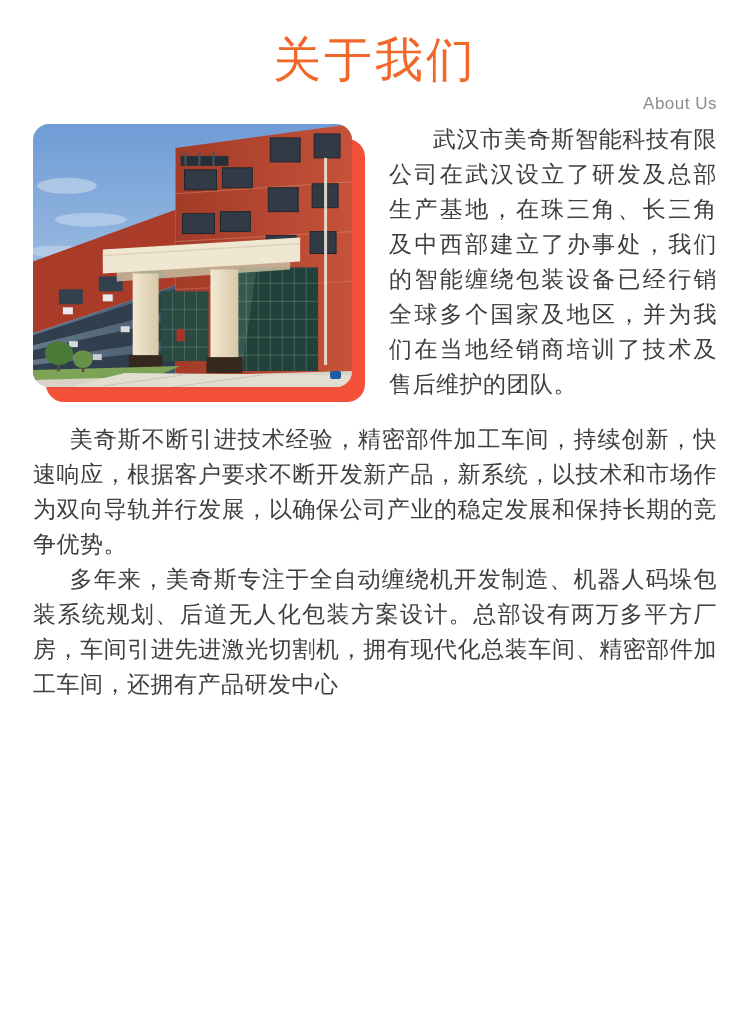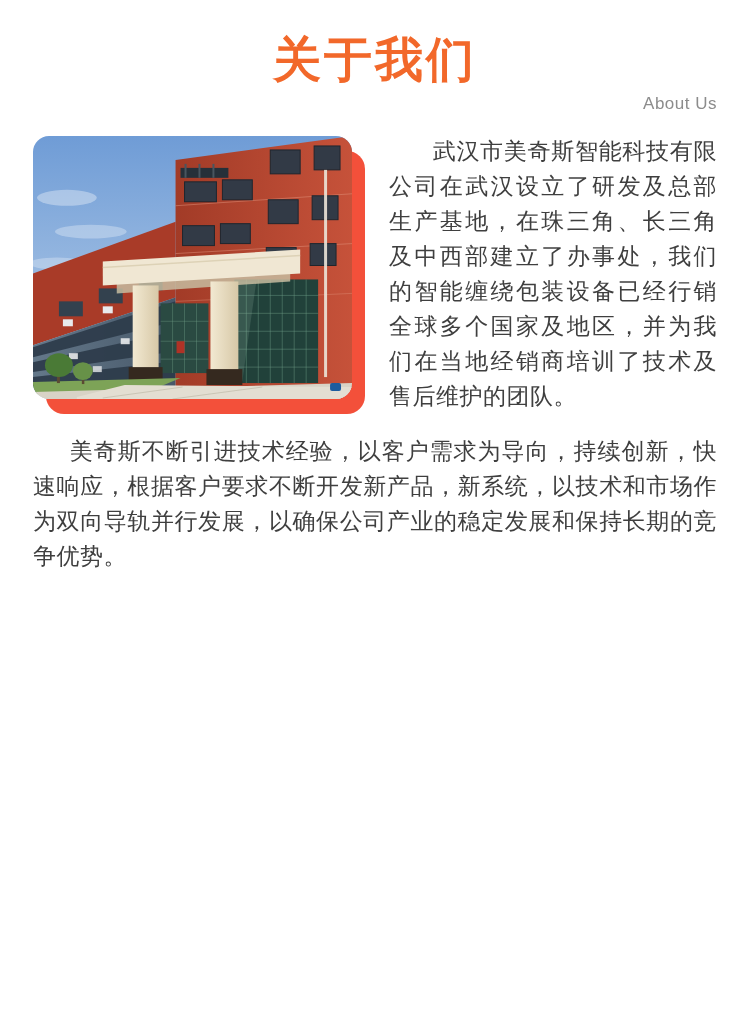--- a/index.html
+++ b/index.html
@@ -15,33 +15,33 @@
     background:#ffffff;
     font-family:"Liberation Sans","DejaVu Sans",sans-serif;
     color:var(--body-text);
     overflow:hidden;
   }
   .page{width:750px;height:1029px;padding:30px 33px 0 33px;}
   .page-title{
     margin:0;
     text-align:center;
     font-size:48px;
-    font-weight:700;
+    font-weight:400;
     letter-spacing:3px;
     color:var(--accent);
     line-height:1.25;
   }
   .page-subtitle{
     margin:4px 0 0 0;
     text-align:right;
     font-size:17px;
     color:var(--subtitle);
     letter-spacing:0.5px;
   }
-  .content{margin-top:20px;}
+  .content{margin-top:8px;}
   .content p{
     margin:0;
     font-size:23px;
     line-height:35px;
     text-align:justify;
     letter-spacing:0.5px;
   }
   .photo-wrap{
     float:left;
     position:relative;
@@ -171,16 +171,17 @@
           <polygon points="0,257 320,248 320,264 0,264" fill="#D8D3C6"></polygon>
           <polygon points="44,262 92,250 320,252 320,264 44,264" fill="#E3DED2"></polygon>
           <line x1="70" y1="263" x2="150" y2="252" stroke="#C4BFAE" stroke-width="1" opacity="0.8"></line>
           <line x1="140" y1="264" x2="230" y2="252" stroke="#C4BFAE" stroke-width="1" opacity="0.8"></line>
           <rect x="298" y="248" width="11" height="8" rx="2" fill="#1E5C9E"></rect>
         </svg>
       </div>
     </div>
 
     <p class="indent-a">武汉市美奇斯智能科技有限公司在武汉设立了研发及总部生产基地，在珠三角、长三角及中西部建立了办事处，我们的智能缠绕包装设备已经行销全球多个国家及地区，并为我们在当地经销商培训了技术及售后维护的团队。</p>
-    <p class="indent-b">美奇斯不断引进技术经验，以客户需求为导向，持续创新，快速响应，根据客户要求不断开发新产品，新系统，以技术和市场作为双向导轨并行发展，以确保公司产业的稳定发展和保持长期的竞争优势。</p>
+    <p class="indent-b">美奇斯不断引进技术经验，精密部件加工车间，持续创新，快速响应，根据客户要求不断开发新产品，新系统，以技术和市场作为双向导轨并行发展，以确保公司产业的稳定发展和保持长期的竞争优势。</p>
+    <p class="indent-b">多年来，美奇斯专注于全自动缠绕机开发制造、机器人码垛包装系统规划、后道无人化包装方案设计。总部设有两万多平方厂房，车间引进先进激光切割机，拥有现代化总装车间、精密部件加工车间，还拥有产品研发中心</p>
 
   </div>
 </div>
 
 </body></html>

